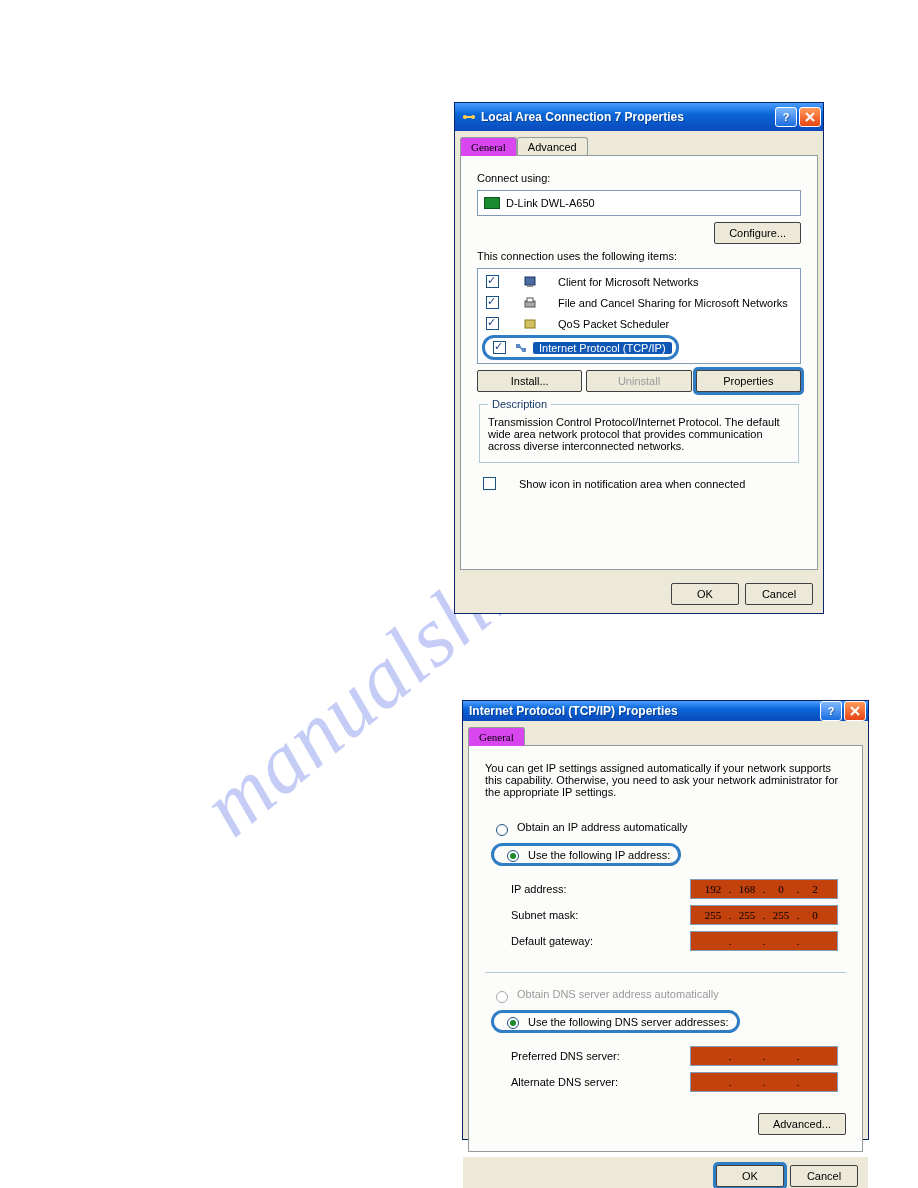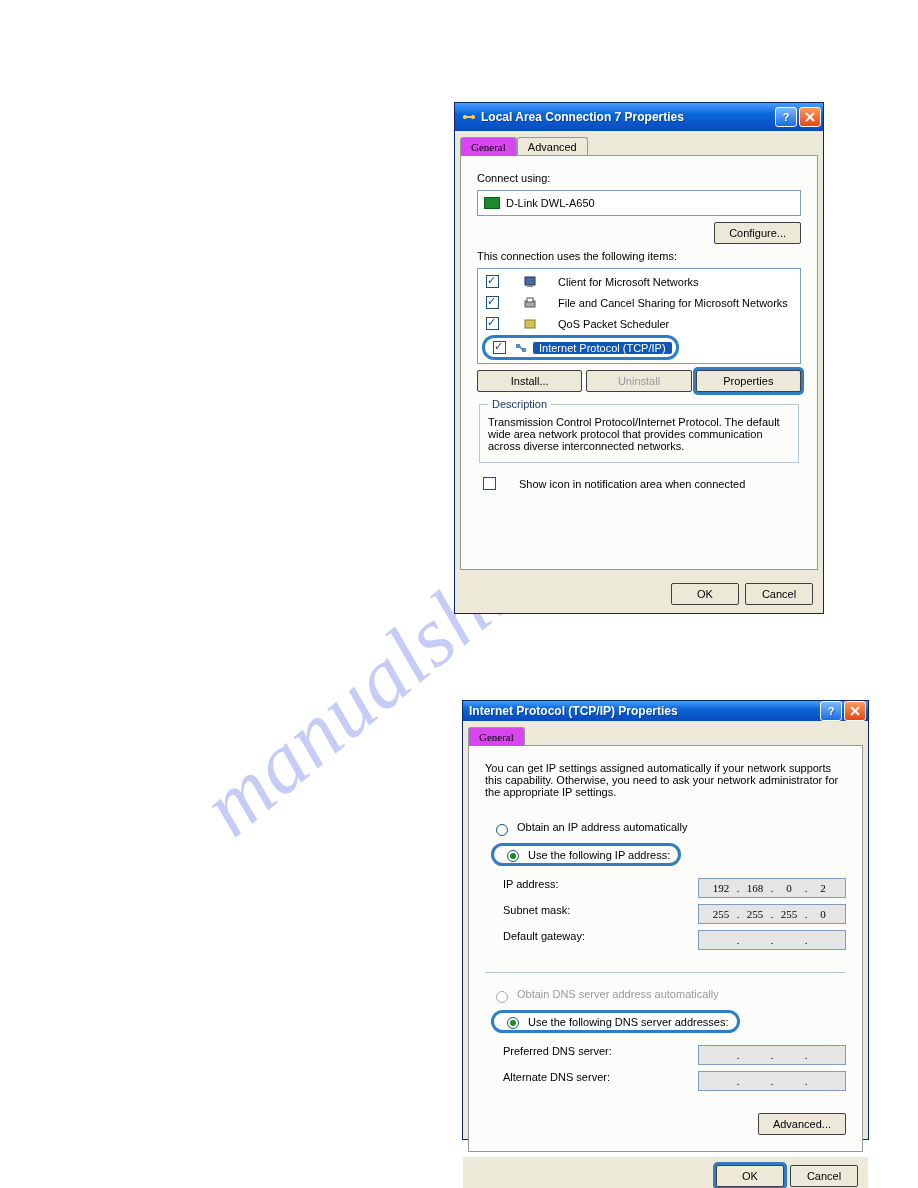--- a/index.html
+++ b/index.html
@@ -114,24 +114,24 @@
 
   .radio-row { display:flex; align-items:flex-start; gap:6px; padding:1px 0; }
   .radio { appearance:none; width:12px;height:12px;border-radius:50%;
            border:1px solid #1c5180; background:#fff; position:relative; }
   .radio:checked::after { content:""; position:absolute; left:2px; top:2px;
            width:6px;height:6px;border-radius:50%; background:#1d8a2a; }
   .radio:disabled { border-color:#aaa; }
   .ring { border:3px solid #2f7dc4; border-radius:14px; padding:1px 8px; display:inline-flex; align-items:center; gap:6px; }
 
   .ip-group { margin:2px 0 2px 18px; }
-  .form-line { display:flex; height:22px; margin:4px 0; }
+  .form-line { display:flex; align-items:center; height:22px; margin:4px 8px; }
   .form-line .fl-lbl { flex:1; }
   .ip-box, .ip-blank {
-    border:1px solid #7f9db9; background:#e5e5e5; height:20px; width:148px;
+    border:1px solid #7f9db9; background:#c2410c; height:20px; width:148px;
     display:flex; align-items:center; justify-content:center; gap:0;
     font:11px/1 Tahoma; letter-spacing:0;
   }
   .ip-box .oct, .ip-blank .oct { width:28px; text-align:center; }
   .ip-box .dot, .ip-blank .dot { width:6px; text-align:center; }
   .hr { height:1px; background:#b2c9d6; margin:8px 0; }
 
   .disabled-text { color:#9a9a9a; }
 
   .hi-btn { box-shadow:0 0 0 3px #2f7dc4; }

